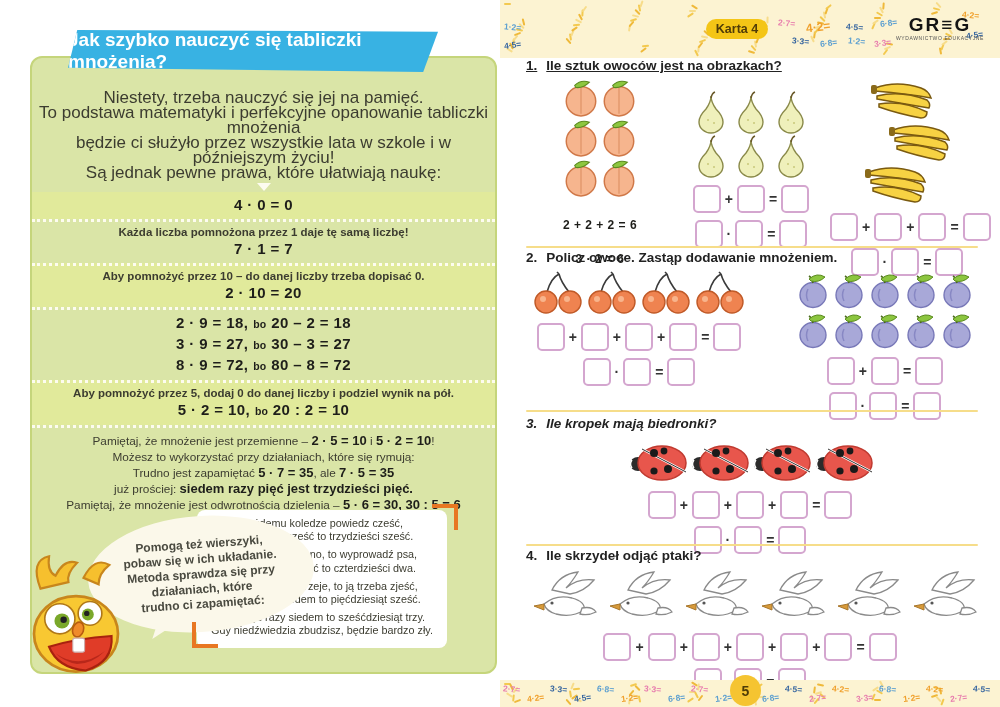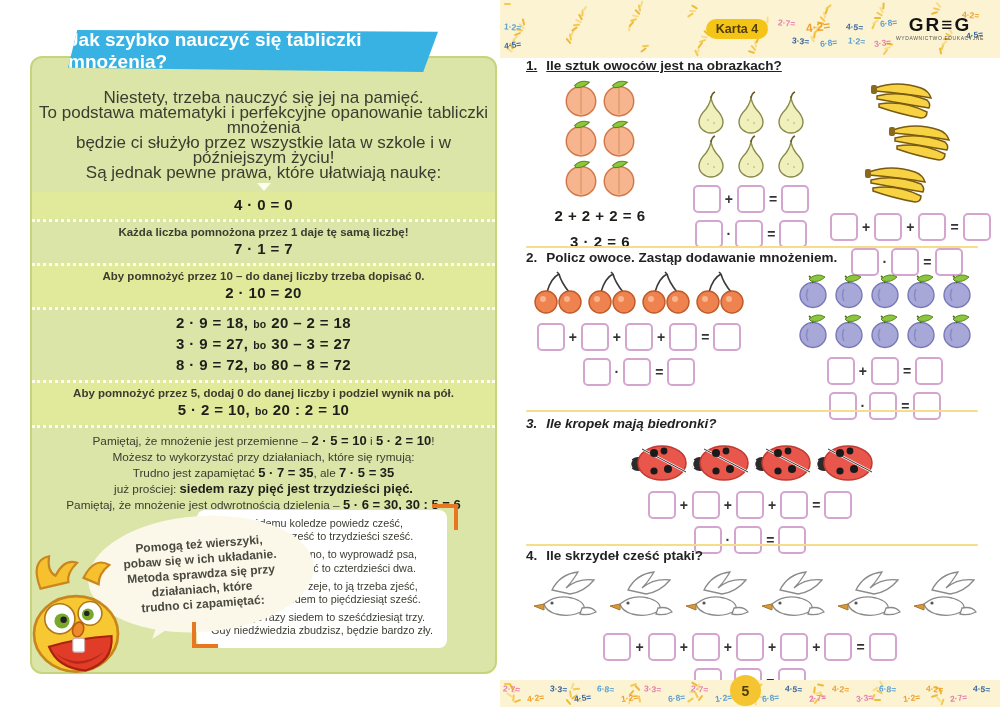--- a/index.html
+++ b/index.html
@@ -59,21 +59,21 @@
   .brand{position:absolute;right:16px;top:15px;text-align:center;z-index:2;}
   .brand-name{font-weight:bold;font-size:19px;letter-spacing:2px;color:#141414;line-height:19px;}
   .brand-sub{font-size:5px;letter-spacing:.6px;color:#555;margin-top:1px;}
   .q-head{position:absolute;left:26px;font-size:13.5px;font-weight:bold;color:#222;}
   .q-num{margin-right:9px;}
   .group{position:absolute;text-align:center;}
   .fruit-row{line-height:0;}
   .fruit-row svg{display:inline-block;vertical-align:top;}
   .banana-stack{position:relative;height:128px;}
   .banana-stack svg{position:absolute;}
-  .printed-eq{font-size:15px;font-weight:bold;color:#1e1e1a;letter-spacing:.5px;margin-top:9px;}
+  .printed-eq{font-size:12px;font-weight:bold;color:#1e1e1a;letter-spacing:.5px;margin-top:20px;}
   .boxrow{margin-top:7px;white-space:nowrap;}
   .box{display:inline-block;width:24px;height:24px;background:#fff;border:2px solid #d4a6cf;
        border-radius:5px;vertical-align:middle;}
   .op{display:inline-block;font-weight:bold;font-size:14px;color:#333;margin:0 4px;vertical-align:middle;}
   .sep{position:absolute;left:26px;right:22px;height:2px;background:#f6dd8a;border-radius:1px;}
   .page-badge{position:absolute;left:230px;top:675px;width:31px;height:31px;border-radius:50%;
               background:#f5c431;color:#4f3c06;font-weight:bold;font-size:14px;
               display:flex;align-items:center;justify-content:center;z-index:4;}
 </style>
 </head>
@@ -499,21 +499,21 @@
                 <circle cx="28" cy="13" r="4" fill="#1a1a1a"></circle>
                 <circle cx="38" cy="11" r="3.4" fill="#1a1a1a"></circle>
                 <circle cx="28" cy="31" r="3.6" fill="#1a1a1a"></circle>
                 <circle cx="42" cy="29" r="4" fill="#1a1a1a"></circle>
               </svg></div>
           </div>
           <div class="boxrow"><span class="box"></span><span class="op">+</span><span class="box"></span><span class="op">+</span><span class="box"></span><span class="op">+</span><span class="box"></span><span class="op">=</span><span class="box"></span></div>
           <div class="boxrow"><span class="box"></span><span class="op">·</span><span class="box"></span><span class="op">=</span><span class="box"></span></div>
         </div>
         <div class="sep" style="top: 544px;"></div>
-        <div class="q-head" style="top: 548px;"><span class="q-num">4.</span><span class="q-text">Ile skrzydeł cześć ptaki?</span></div>
+        <div class="q-head" style="top: 548px;"><span class="q-num">4.</span><span class="q-text">Ile skrzydeł odjąć ptaki?</span></div>
         <div class="group" style="left: 14px; top: 568px; width: 472px;">
           <div class="fruit-grid">
             <div class="fruit-row"><svg width="76" height="58" viewBox="0 0 76 58">
                 <g fill="#fff" stroke="#8a8a8a" stroke-width="1.3">
                   <path d="M30 22 Q38 6 56 4 Q50 14 44 20 Q56 10 72 12 Q62 24 48 26 Z"></path>
                   <path d="M22 36 Q34 26 50 30 Q64 34 62 42 Q50 50 34 46 Q24 43 22 36 Z"></path>
                   <path d="M60 40 Q70 38 74 44 Q66 48 58 46 Z"></path>
                 </g>
                 <path d="M22 36 L12 38 L22 42 Z" fill="#d79a3a" stroke="#a8762a" stroke-width="1"></path>
                 <circle cx="30" cy="35" r="1.6" fill="#555"></circle>

